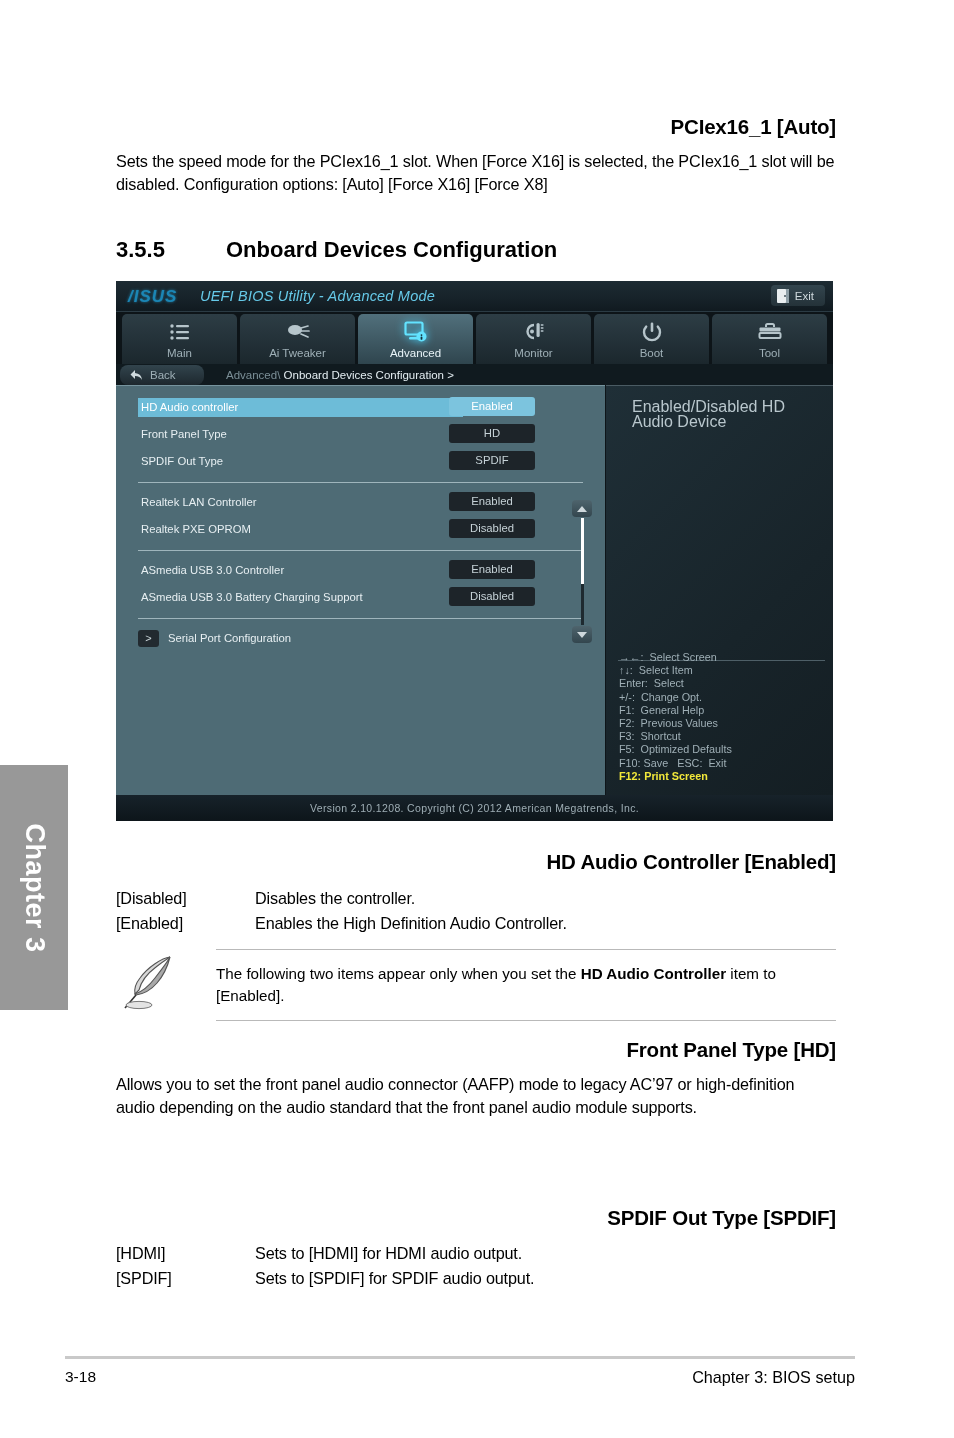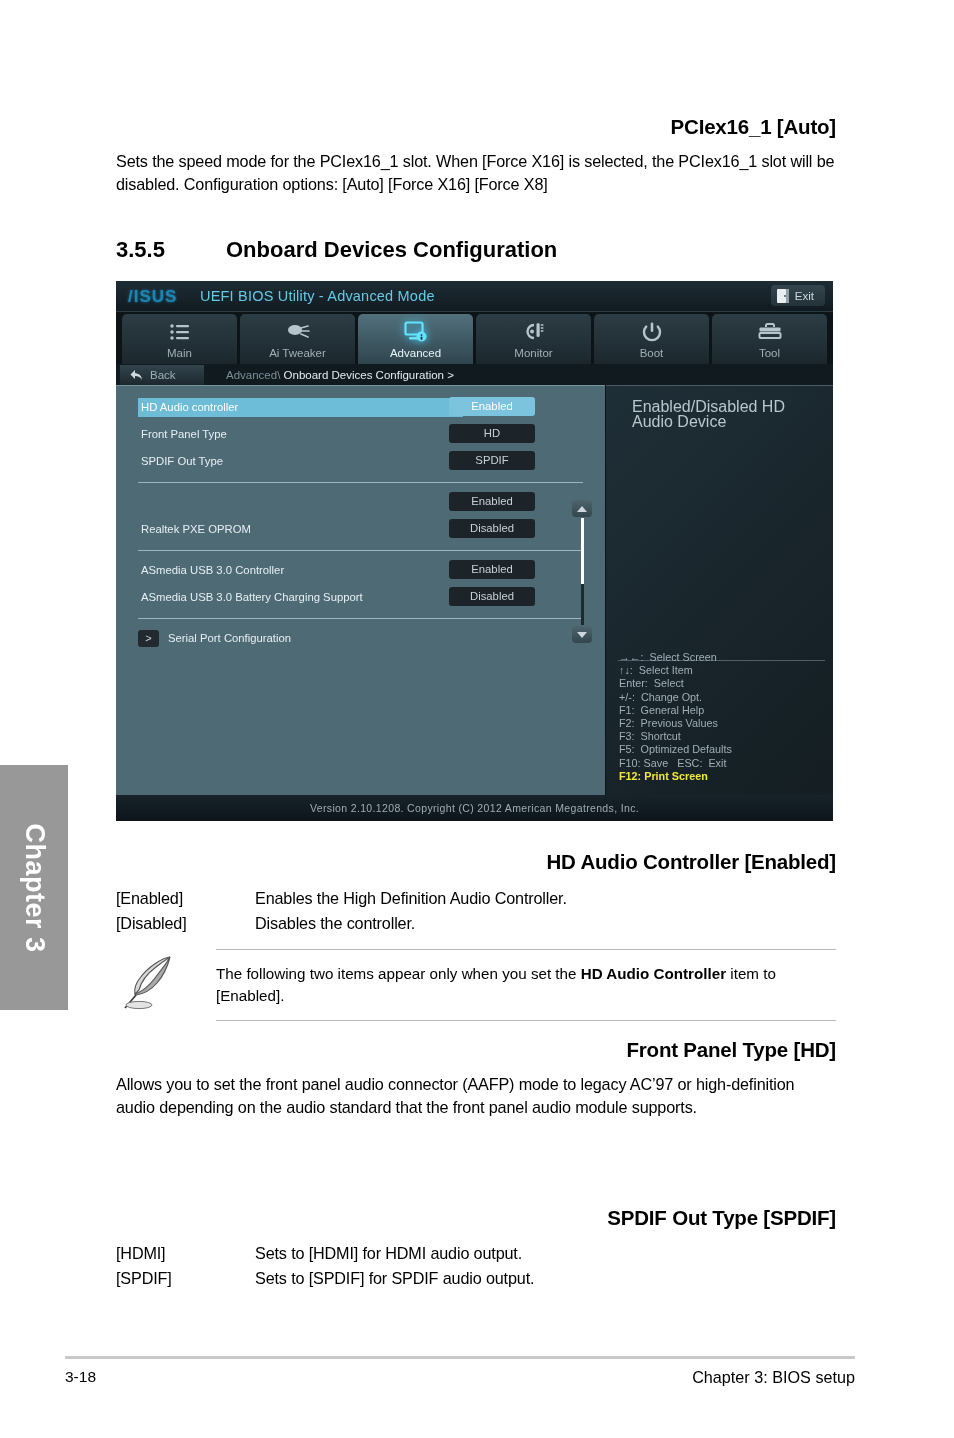--- a/index.html
+++ b/index.html
@@ -124,31 +124,33 @@
     height: 30px;
     background: linear-gradient(180deg,#1d2b33 0%, #17232a 55%, #101a20 100%);
     border-bottom: 1px solid #2b3b44;
   }
   .asus-logo {
     position: absolute;
     left: 12px;
     top: 6px;
     font-size: 17px;
     font-weight: bold;
+    font-style: italic;
     color: #1b86b5;
     letter-spacing: 1px;
     text-shadow: 0 0 3px rgba(40,160,210,.7);
   }
   .bios-title {
     position: absolute;
     left: 84px;
     top: 7px;
     font-size: 14.5px;
     color: #66c9e8;
     letter-spacing: .2px;
+    font-style: italic;
   }
   .exit-btn {
     position: absolute;
     right: 8px;
     top: 4px;
     height: 21px;
     padding: 0 11px 0 6px;
     display: flex;
     align-items: center;
     gap: 6px;
@@ -215,21 +217,21 @@
     left: 0; top: 83px; right: 0;
     height: 21px;
     background: #101a1f;
     display: flex;
     align-items: center;
   }
   .back-btn {
     width: 84px;
     height: 20px;
     margin-left: 4px;
-    border-radius: 0;
+    border-radius: 8px;
     background: linear-gradient(180deg,#32444d 0%, #1d282e 100%);
     display: flex;
     align-items: center;
     gap: 7px;
     padding-left: 9px;
     box-sizing: border-box;
     color: #9eafb6;
     font-size: 11.5px;
   }
   .crumb {
@@ -538,20 +540,21 @@
         <span class="value">HD</span>
       </div>
       <div class="srow">
         <span class="name">SPDIF Out Type</span>
         <span class="value">SPDIF</span>
       </div>
 
       <div class="sep"></div>
 
       <div class="srow">
+        <span class="name">Realtek LAN Controller</span>
         <span class="value">Enabled</span>
       </div>
       <div class="srow">
         <span class="name">Realtek PXE OPROM</span>
         <span class="value">Disabled</span>
       </div>
 
       <div class="sep"></div>
 
       <div class="srow">
@@ -603,26 +606,26 @@
 
   <div class="bios-footer">
     <span>Version  2.10.1208.   Copyright  (C)  2012 American  Megatrends,  Inc.</span>
   </div>
 </div>
 
 <div class="content" style="top:850px;">
   <h3 class="heading">HD Audio Controller [Enabled]</h3>
   <div style="margin-top:12px;">
     <div class="opt-row">
+      <span class="opt-key">[Disabled]</span>
+      <span class="opt-desc">Disables the controller.</span>
+    </div>
+    <div class="opt-row">
       <span class="opt-key">[Enabled]</span>
       <span class="opt-desc">Enables the High Definition Audio Controller.</span>
-    </div>
-    <div class="opt-row">
-      <span class="opt-key">[Disabled]</span>
-      <span class="opt-desc">Disables the controller.</span>
     </div>
   </div>
 
   <div class="note">
     <div class="note-icon">
       <svg width="62" height="62" viewBox="0 0 62 62">
         <path d="M48 6 C40 7 26 16 18 27 C14 32 12 38 13 43 L17 39 C19 31 26 22 34 16 C40 11 45 8 48 6 Z" fill="#d8d8d8" stroke="#555" stroke-width="1.1"></path>
         <path d="M48 6 C46 14 42 24 35 32 C29 39 21 43 14 44 L13 43 C19 41 27 35 33 27 C40 18 46 10 48 6 Z" fill="#a9a9a9" stroke="#555" stroke-width="1.1"></path>
         <path d="M14 44 L3 57" stroke="#333" stroke-width="1.6" fill="none"></path>
         <ellipse cx="17" cy="54" rx="13" ry="3.6" fill="#e3e3e3" stroke="#777" stroke-width="1"></ellipse>

